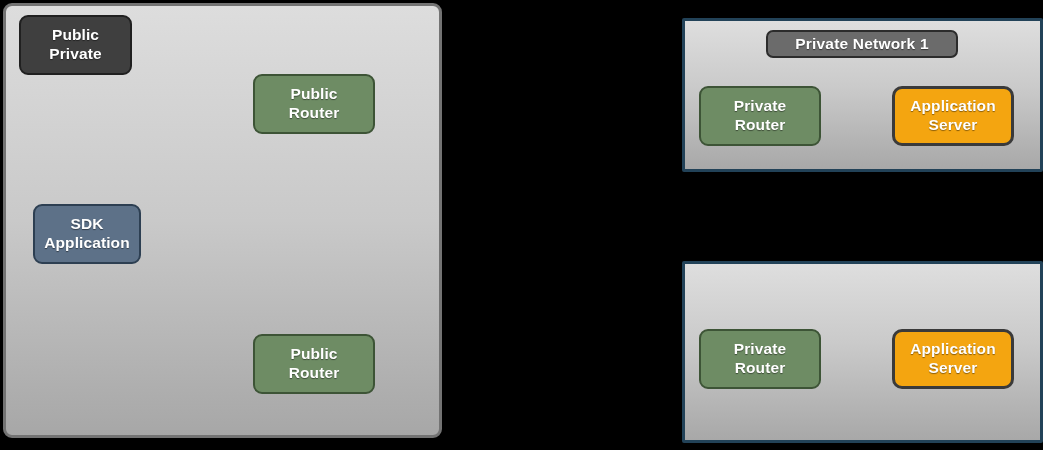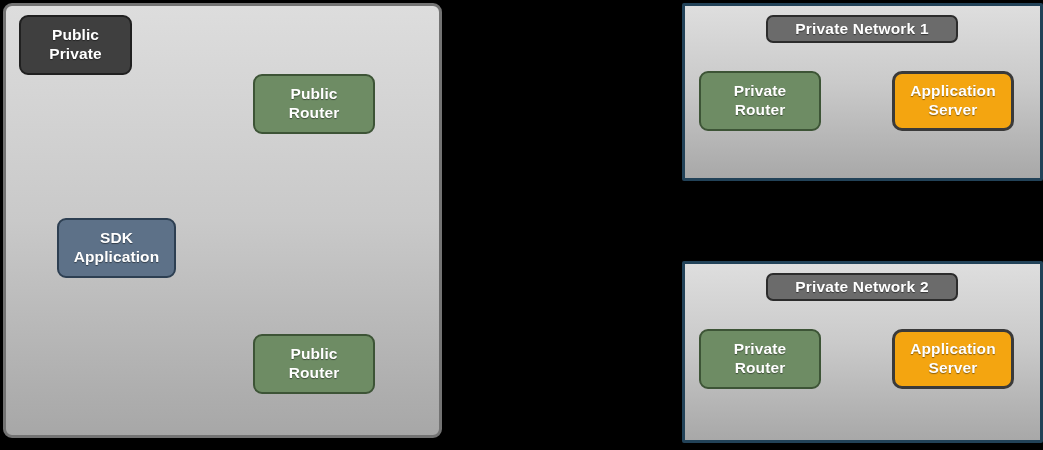--- a/index.html
+++ b/index.html
@@ -33,23 +33,23 @@
     left: 3px;
     top: 3px;
     width: 439px;
     height: 435px;
     border: 3px solid #737373;
     border-radius: 9px;
     background: linear-gradient(to bottom, #dddddd 0%, #c9c9c9 50%, #a7a7a7 100%);
   }
   .zone-private {
     left: 682px;
-    top: 3px;
+    top: 18px;
     width: 361px;
-    height: 178px;
+    height: 154px;
     border: 3px solid #224258;
     border-radius: 2px;
   }
   .zone-private-2 {
     top: 261px;
     height: 182px;
   }
 
   
   .node {
@@ -105,21 +105,21 @@
     font-weight: bold;
     font-size: 15.5px;
     letter-spacing: 0.2px;
     text-shadow: 0 1px 1px rgba(0,0,0,0.5);
     white-space: nowrap;
   }
 
   
   .pos-public-internet  { left: 13px;  top: 9px;   width: 113px; height: 60px; }
   .pos-public-router-1  { left: 247px; top: 68px;  width: 122px; height: 60px; }
-  .pos-sdk-app          { left: 27px;  top: 212px; width: 119px; height: 60px; margin-left: 24px; }
+  .pos-sdk-app          { left: 27px;  top: 198px; width: 108px; height: 60px; }
   .pos-controller       { left: 247px; top: 198px; width: 122px; height: 60px; }
   .pos-public-router-2  { left: 247px; top: 328px; width: 122px; height: 60px; }
 
   
   .pos-zone-title       { left: 81px;  top: 9px;   width: 192px; height: 28px; }
   .pos-private-router   { left: 14px;  top: 65px;  width: 122px; height: 60px; }
   .pos-app-server       { left: 207px; top: 65px;  width: 122px; height: 60px; }
 </style>
 </head>
 <body>
@@ -176,23 +176,20 @@
       <div>
         <span>Application</span>
         <span>Server</span>
       </div>
     </div>
 
   </div>
 
   <div class="zone zone-private zone-private-2">
 
-    <div class="zone-title pos-zone-title">
-      <span>Private Network 2</span>
-    </div>
 
     <div class="node node-router pos-private-router">
       <div>
         <span>Private</span>
         <span>Router</span>
       </div>
     </div>
 
     <div class="node node-appserver pos-app-server">
       <div>

